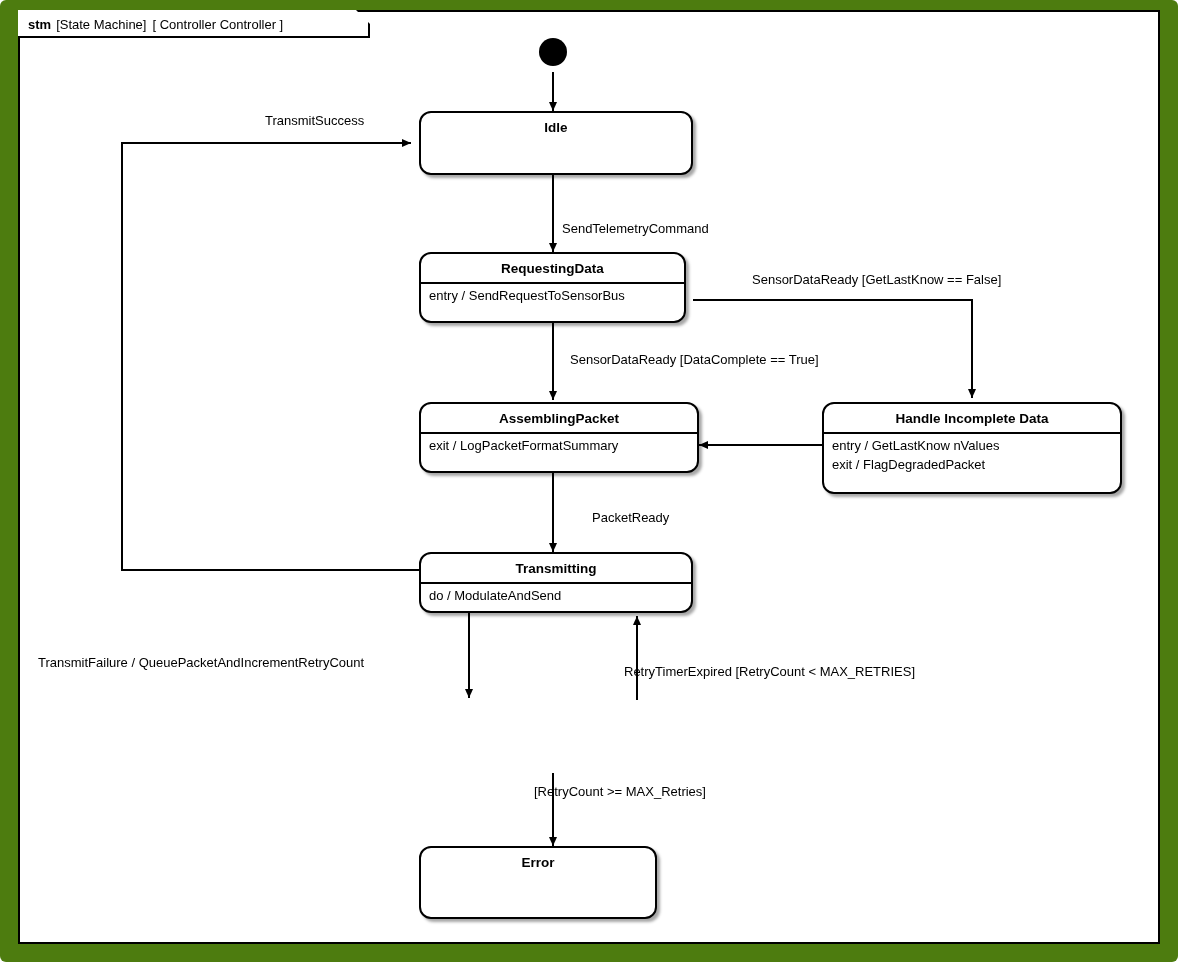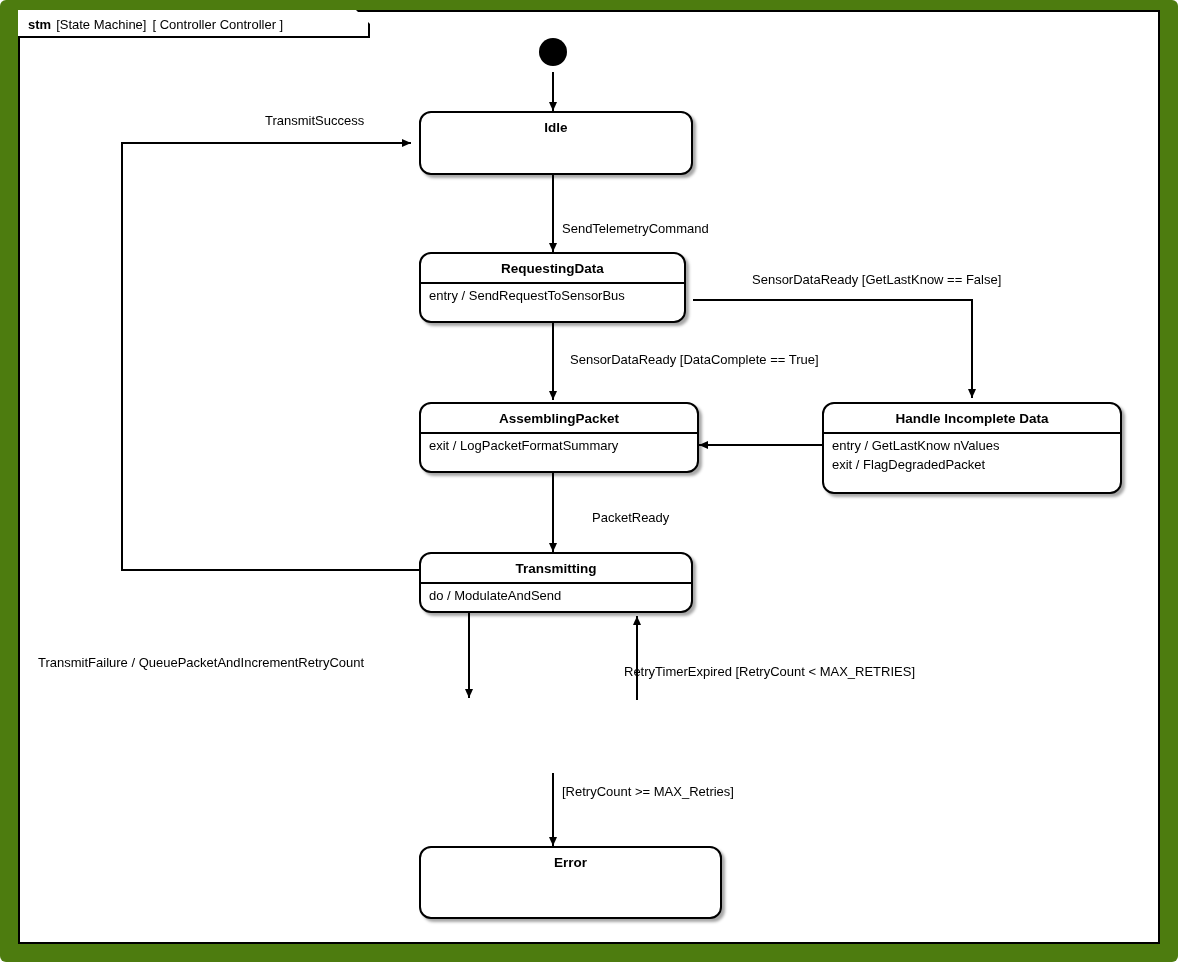--- a/index.html
+++ b/index.html
@@ -191,33 +191,33 @@
 
   <div class="state" style="left:419px; top:552px; width:274px; height:61px;">
     <div class="state-title">Transmitting</div>
     <div class="state-divider"></div>
     <div class="state-body">
       <div>do / ModulateAndSend</div>
     </div>
   </div>
 
 
-  <div class="state" style="left:419px; top:846px; width:303px; height:73px;">
+  <div class="state" style="left:419px; top:846px; width:238px; height:73px;">
     <div class="state-title">Error</div>
   </div>
 
   <div class="edge-label" style="left:265px; top:113px;">TransmitSuccess</div>
 
   <div class="edge-label" style="left:562px; top:198px;margin-top:23px;">SendTelemetryCommand</div>
 
   <div class="edge-label" style="left:752px; top:272px;">SensorDataReady [GetLastKnow == False]</div>
 
   <div class="edge-label" style="left:570px; top:352px;">SensorDataReady [DataComplete == True]</div>
 
   <div class="edge-label" style="left:592px; top:510px;">PacketReady</div>
 
   <div class="edge-label" style="left:38px; top:655px;">TransmitFailure / QueuePacketAndIncrementRetryCount</div>
 
   <div class="edge-label" style="left:624px; top:664px;">RetryTimerExpired [RetryCount &lt; MAX_RETRIES]</div>
 
-  <div class="edge-label" style="left:562px; top:784px;">[RetryCount &gt;= MAX_Retries]</div>
+  <div class="edge-label" style="left:534px; top:784px;">[RetryCount &gt;= MAX_Retries]</div>
 
 </div>
 
 </body></html>

